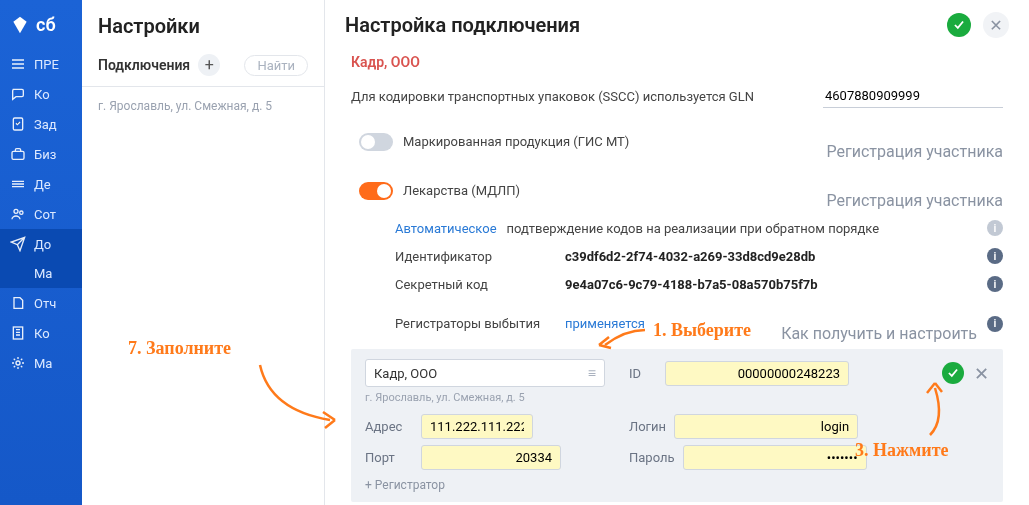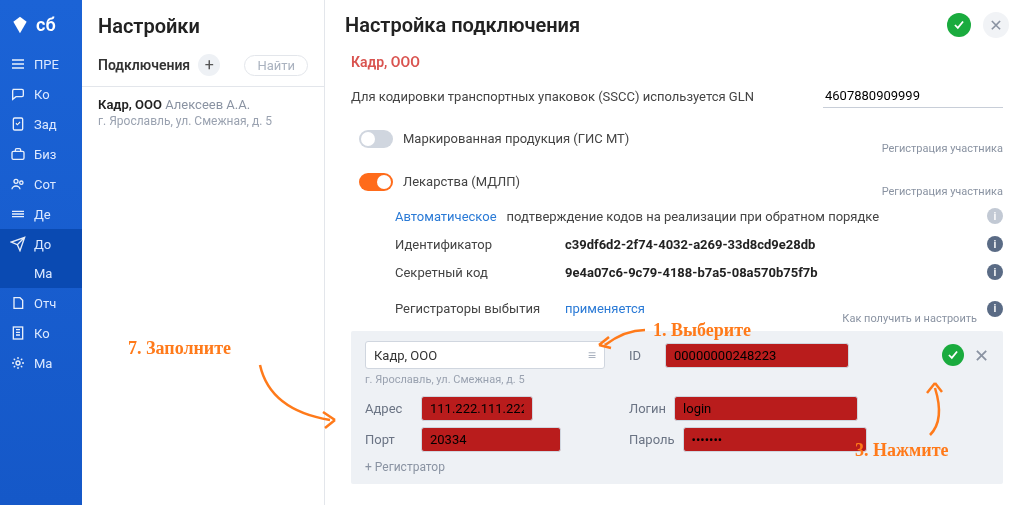--- a/index.html
+++ b/index.html
@@ -43,39 +43,39 @@
   .row { display:flex; align-items:center; margin-bottom:14px; }
   .row-label { flex:1; color:#444; }
   .gln-input { width:180px; border:none; border-bottom:1px solid #c8ced8; padding:4px 2px; font-size:13px; font-family:inherit; }
   
   .toggle-row { display:flex; align-items:center; margin:10px 0 10px 8px; gap:10px; }
   .toggle { width:34px; height:18px; border-radius:9px; background:#d0d6df; position:relative; flex-shrink:0; cursor:pointer; }
   .toggle::after { content:""; position:absolute; left:2px; top:2px; width:14px; height:14px; background:#fff; border-radius:50%; }
   .toggle.on { background:#ff6b1a; }
   .toggle.on::after { left:18px; }
   .toggle-label { flex:1; color:#444; }
-  .toggle-side { color:#8a93a2; font-size:11px;margin-top:20px; }
+  .toggle-side { color:#8a93a2; font-size:16px;margin-top:20px; }
   
   .sub-block { padding-left:44px; margin-top:8px; }
   .sub-row { display:flex; align-items:center; margin-bottom:12px; gap:10px; }
   .sub-row .k { width:160px; color:#444; }
   .sub-row .v { flex:1; color:#222; font-family:inherit; font-size:13px;font-weight:bold; }
   .sub-row .link { color:#2a7ad6; cursor:pointer; }
   .info-i { width:16px; height:16px; border-radius:50%; background:#5a6b85; color:#fff; display:flex; align-items:center; justify-content:center; font-size:11px; font-weight:600; flex-shrink:0; }
   .info-i.light { background:#c2c9d4; }
   
   
   .reg-panel { background:#eef1f5; margin-top:4px; padding:10px 14px 10px; position:relative; border-radius: 2px;}
   .reg-grid { display:grid; grid-template-columns: 240px 220px auto; gap:6px 24px; align-items:center; }
   .reg-org-box { grid-column:1; border:1px solid #d0d6df; background:#fff; padding:5px 8px; display:flex; align-items:center; justify-content:space-between; border-radius: 3px;}
   .reg-org-box .menu-icn { color:#aab2bf; font-size:14px; }
   .reg-addr { grid-column:1; color:#9aa2b0; font-size:11px; margin-top:-2px; margin-bottom:4px; }
   .fld { display:flex; align-items:center; gap:8px; }
   .fld label { color:#6b7484; width:48px; }
-  .fld input { flex:1; border:1px solid #d0d6df; background:#b91c1c; padding:4px 8px; font-size:13px; font-family:inherit; border-radius: 3px;}
+  .fld input { flex:1; border:1px solid #d0d6df; background:#fef9c3; padding:4px 8px; font-size:13px; font-family:inherit; border-radius: 3px; text-align: right;}
   .reg-actions { grid-column:3; grid-row:1; display:flex; align-items:center; gap:10px; justify-self:end; }
   .reg-actions .check-circle { width:22px; height:22px; }
   .reg-actions .x { color:#8a93a2; font-size:18px; cursor:pointer; }
   .add-reg { color:#8a93a2; font-size:12px; margin-top:8px; cursor:pointer; }
   
   
   .anno { position:absolute; font-family: "Comic Sans MS", "Segoe Script", cursive; color:#ff7a1a; font-size:18px; font-weight:600; pointer-events:none; z-index:50; }
   svg.anno-arrow { position:absolute; z-index:49; pointer-events:none; }
 </style>
 </head>
@@ -111,31 +111,31 @@
       </div>
     <div class="nav-item">
         <svg viewBox="0 0 24 24">
           <rect x="3" y="8" width="18" height="12" rx="2" stroke="#fff" stroke-width="2" fill="none"></rect>
           <path stroke="#fff" stroke-width="2" fill="none" d="M8 8V6a2 2 0 012-2h4a2 2 0 012 2v2"></path>
         </svg>
         <span>Биз</span>
       </div>
     <div class="nav-item">
         <svg viewBox="0 0 24 24">
+          <path stroke="#fff" stroke-width="2" fill="none" d="M3 8h18M3 12h18M3 16h18"></path>
+        </svg>
+        <span>Де</span>
+      </div>
+    <div class="nav-item">
+        <svg viewBox="0 0 24 24">
           <circle cx="9" cy="8" r="3" stroke="#fff" stroke-width="2" fill="none"></circle>
           <circle cx="17" cy="10" r="2.5" stroke="#fff" stroke-width="2" fill="none"></circle>
           <path stroke="#fff" stroke-width="2" fill="none" d="M3 20c0-3 3-5 6-5s6 2 6 5"></path>
         </svg>
         <span>Сот</span>
-      </div>
-    <div class="nav-item">
-        <svg viewBox="0 0 24 24">
-          <path stroke="#fff" stroke-width="2" fill="none" d="M3 8h18M3 12h18M3 16h18"></path>
-        </svg>
-        <span>Де</span>
       </div>
     <div class="nav-item highlight">
         <svg viewBox="0 0 24 24">
           <path stroke="#fff" stroke-width="2" fill="none" d="M22 2L11 13M22 2l-7 20-4-9-9-4 20-7z"></path>
         </svg>
         <span>До</span>
       </div>
     <div class="nav-item active">
         <span style="width:16px"></span>
         <span>Ма</span>
@@ -163,21 +163,20 @@
   </div>
 
   <div class="settings-col">
     <div class="settings-head">Настройки</div>
     <div class="settings-sub">
       <span class="settings-sub-title">Подключения</span>
       <span class="plus-btn">+</span>
       <span class="search-pill">Найти</span>
     </div>
     <div class="conn-item">
-      <div><span class="org">Кадр, ООО</span> <span class="person">Алексеев А.А.</span></div>
       <div class="addr">г. Ярославль, ул. Смежная, д. 5</div>
     </div>
   </div>
 
   <div class="main">
     <div class="main-head">
       <div class="main-title">Настройка подключения</div>
       <div class="head-actions">
         <div class="check-circle">
             <svg viewBox="0 0 24 24">

